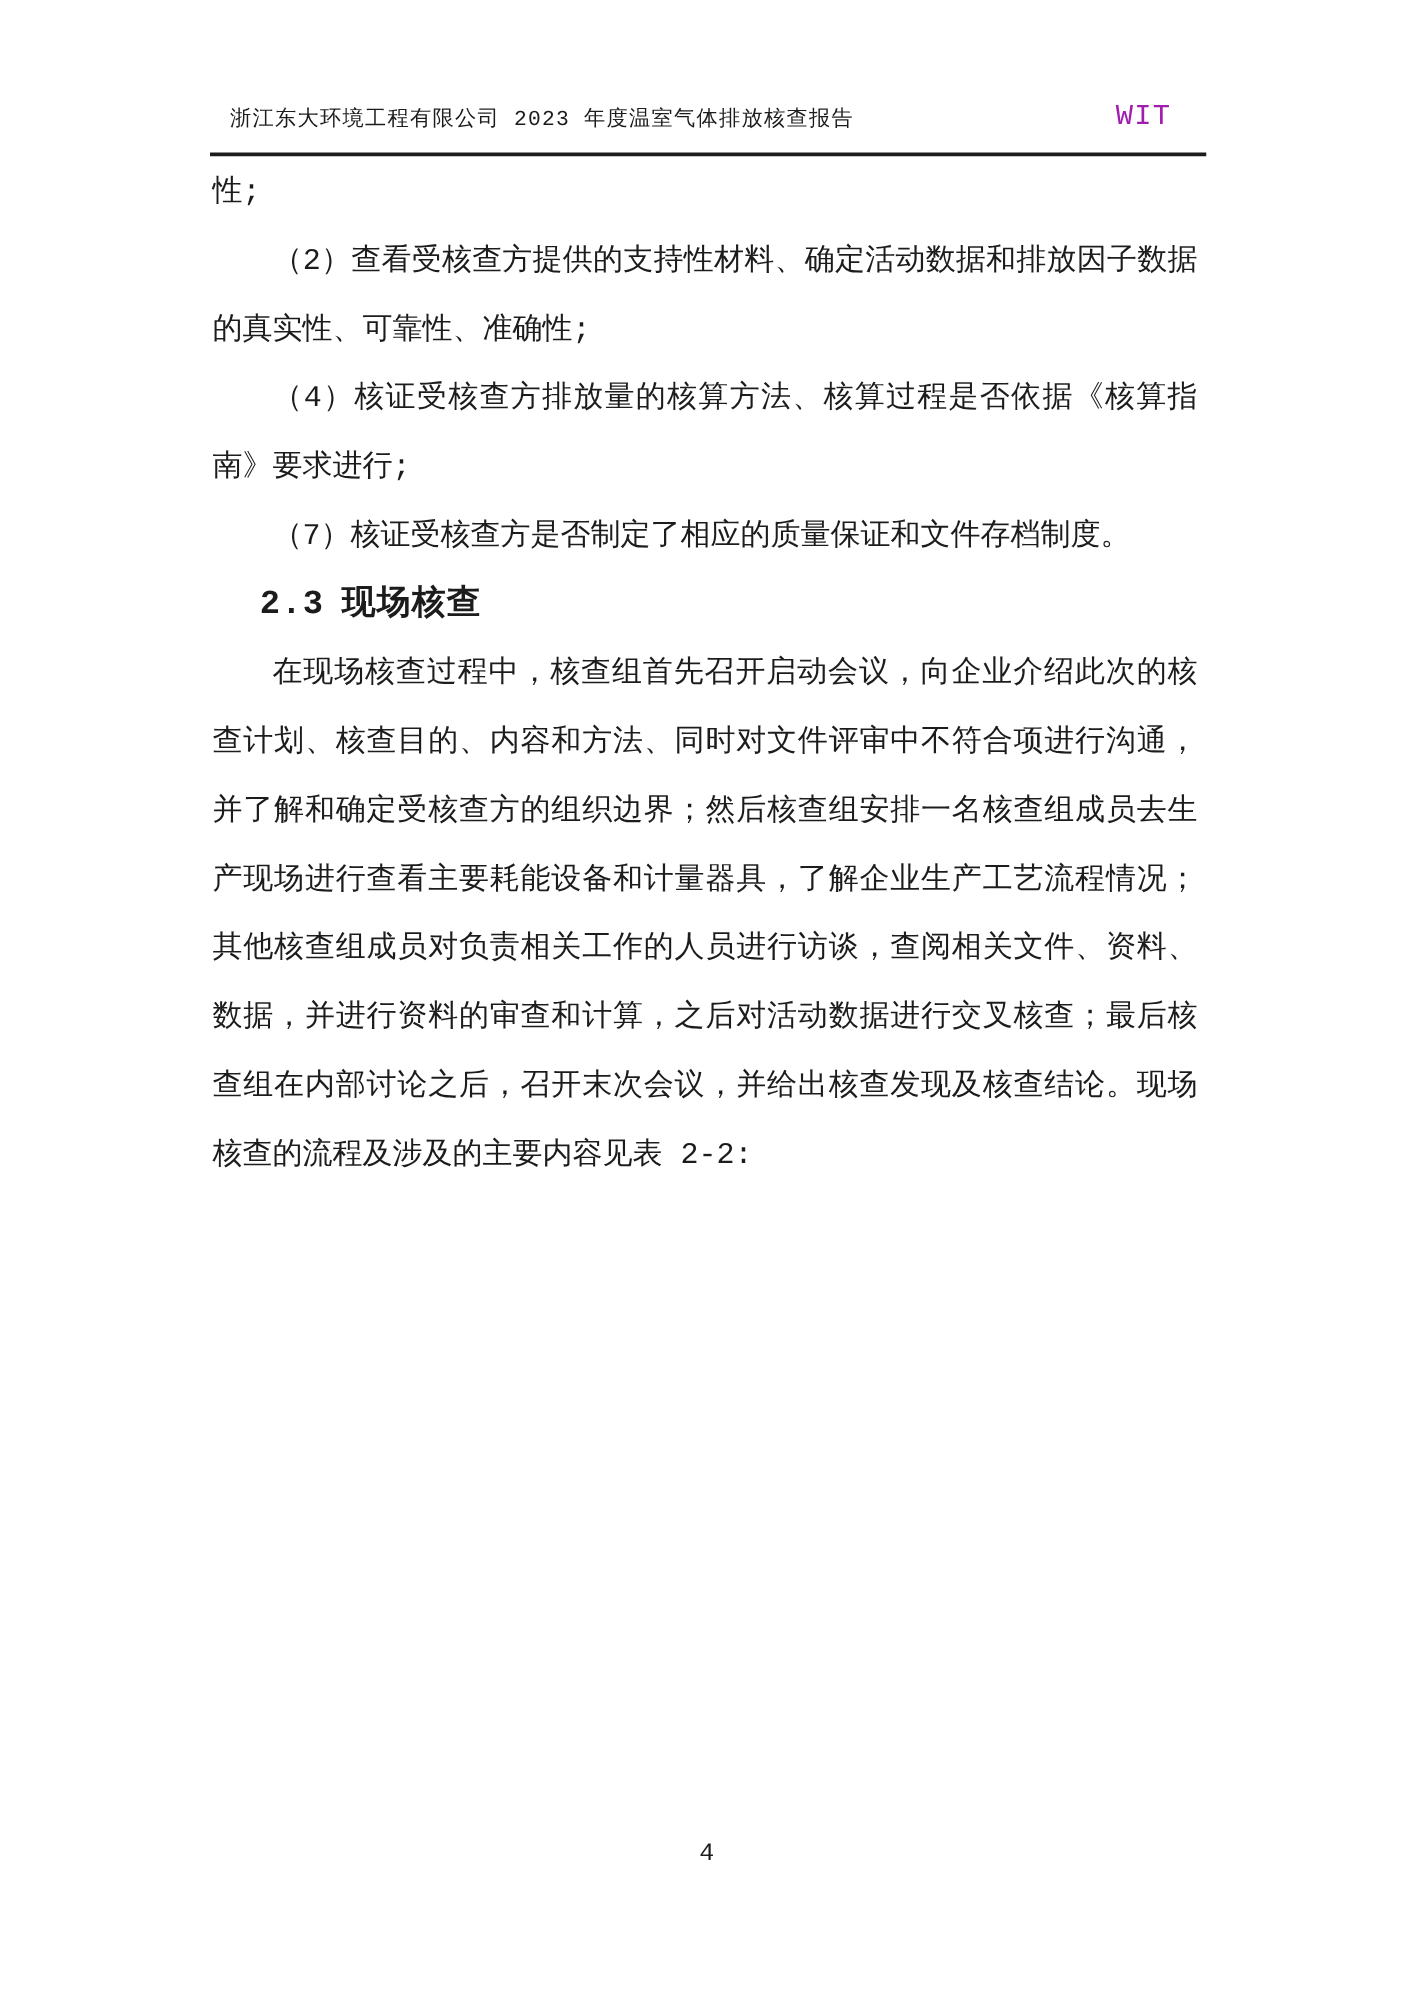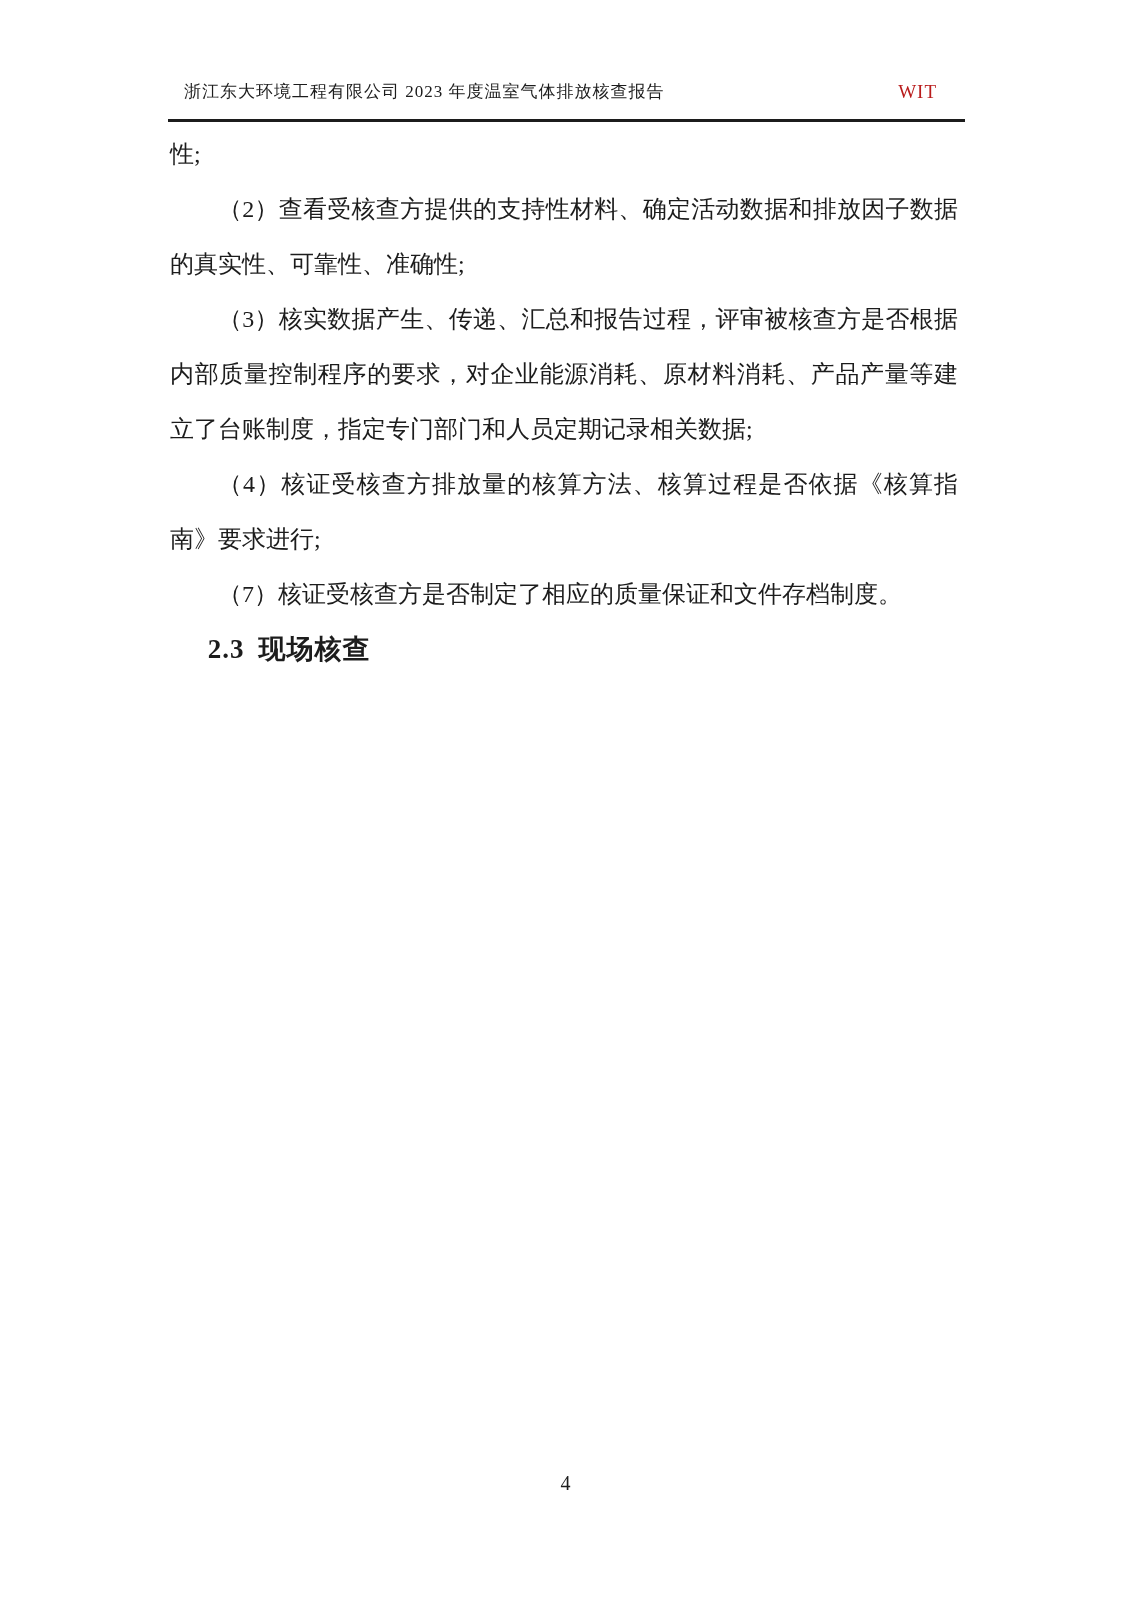--- a/index.html
+++ b/index.html
@@ -3,21 +3,21 @@
 <meta charset="utf-8">
 <style>
   * { margin: 0; padding: 0; box-sizing: border-box; }
   html, body { background: #ffffff; }
   .page {
     position: relative;
     width: 1131px;
     height: 1600px;
     background: #ffffff;
     color: #1a1a1a;
-    font-family: Liberation Serif, serif;
+    font-family: Liberation Mono, monospace;
     overflow: hidden;
   }
   .page-header {
     position: absolute;
     top: 80px;
     left: 168px;
     right: 166px;
     border-bottom: 3px solid #1c1c1c;
     padding-bottom: 16px;
   }
@@ -27,23 +27,23 @@
     align-items: flex-end;
     padding-left: 16px;
     padding-right: 28px;
   }
   .header-title {
     font-size: 17px;
     letter-spacing: 1px;
     color: #1c1c1c;
   }
   .header-brand {
-    font-size: 19px;
+    font-size: 23px;
     letter-spacing: 1px;
-    color: #b91c1c;
+    color: #a21caf;
   }
   .page-body {
     position: absolute;
     top: 127px;
     left: 170px;
     right: 173px;
     font-size: 24px;
     line-height: 55px;
     text-align: justify;
     color: #1c1c1c;
@@ -77,25 +77,25 @@
   <header class="page-header">
     <div class="header-row">
       <span class="header-title">浙江东大环境工程有限公司 2023 年度温室气体排放核查报告</span>
       <span class="header-brand">WIT</span>
     </div>
   </header>
 
   <main class="page-body">
     <p class="para no-indent">性;</p>
     <p class="para">（2）查看受核查方提供的支持性材料、确定活动数据和排放因子数据的真实性、可靠性、准确性;</p>
-    <p class="para">（3）核实数据产生、传递、汇总和报告过程，评审被核查方是否根据内部质量控制程序的要求，对企业能源消耗、原材料消耗、产品产量等建立了台账制度，指定专门部门和人员定期记录相关数据;</p>
     <p class="para">（4）核证受核查方排放量的核算方法、核算过程是否依据《核算指南》要求进行;</p>
     <p class="para">（7）核证受核查方是否制定了相应的质量保证和文件存档制度。</p>
 
     <h2 class="section-heading"><span class="section-number">2.3</span><span>现场核查</span></h2>
 
+    <p class="para">在现场核查过程中，核查组首先召开启动会议，向企业介绍此次的核查计划、核查目的、内容和方法、同时对文件评审中不符合项进行沟通，并了解和确定受核查方的组织边界；然后核查组安排一名核查组成员去生产现场进行查看主要耗能设备和计量器具，了解企业生产工艺流程情况；其他核查组成员对负责相关工作的人员进行访谈，查阅相关文件、资料、数据，并进行资料的审查和计算，之后对活动数据进行交叉核查；最后核查组在内部讨论之后，召开末次会议，并给出核查发现及核查结论。现场核查的流程及涉及的主要内容见表 2-2:</p>
   </main>
 
   <footer class="page-footer">
     <span>4</span>
   </footer>
 
 </div>
 
 </body></html>

